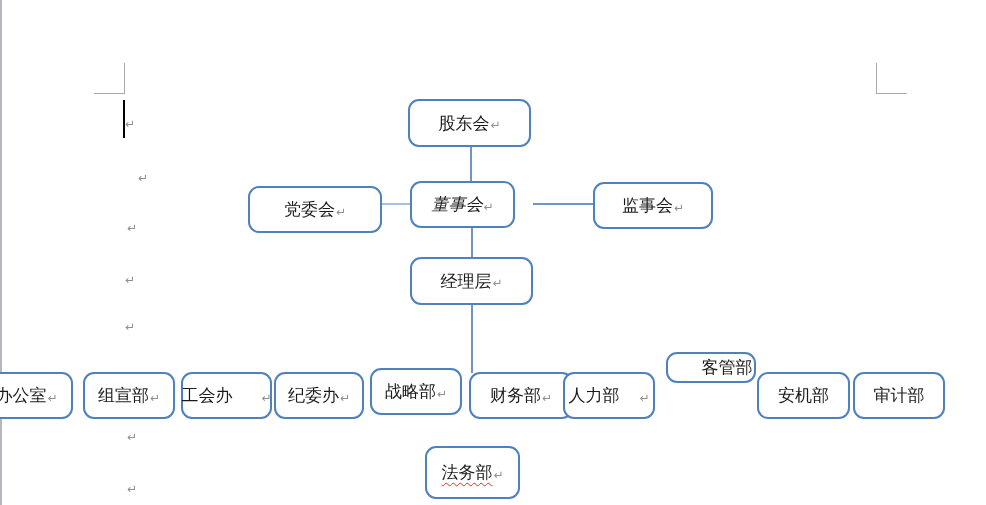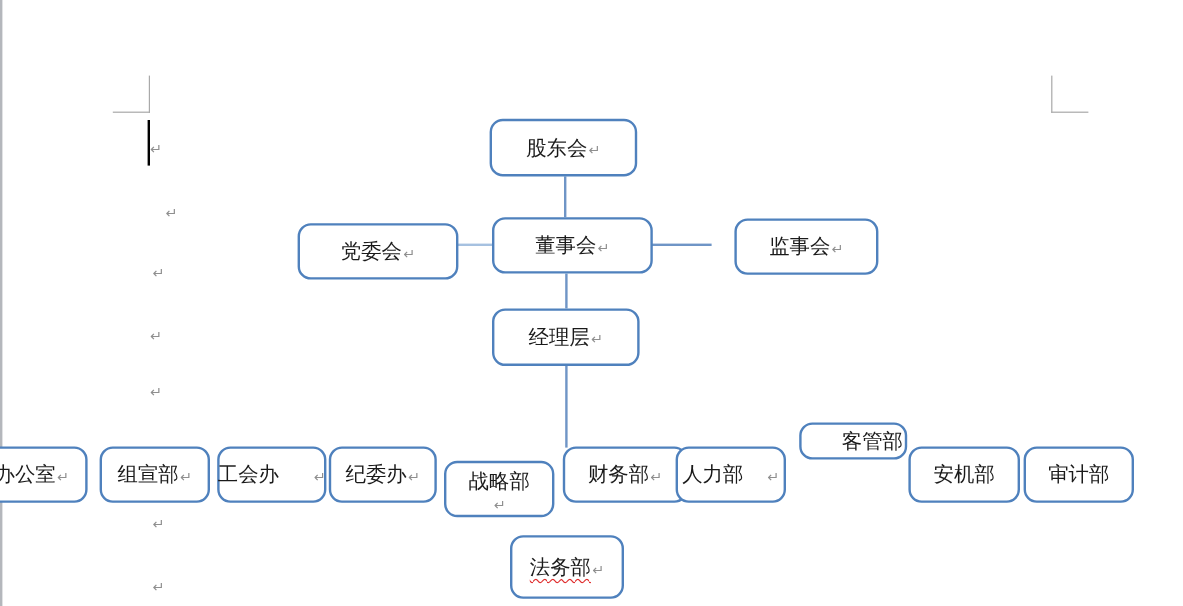--- a/index.html
+++ b/index.html
@@ -48,25 +48,25 @@
     </div>
   <div id="node-layer">
       <div class="node" style="left: 408px; top: 99px; width: 123px; height: 48px;">
         <span class="label">股东会</span>
         <span class="pilcrow">↵</span>
       </div>
       <div class="node" style="left: 248px; top: 186px; width: 134px; height: 47px;">
         <span class="label">党委会</span>
         <span class="pilcrow">↵</span>
       </div>
-      <div class="node" style="left: 410px; top: 181px; width: 134px; height: 47px;">
+      <div class="node" style="left: 410px; top: 181px; width: 105px; height: 47px; font-style: italic;">
         <span class="label">董事会</span>
         <span class="pilcrow">↵</span>
       </div>
-      <div class="node" style="left: 593px; top: 182px; width: 120px; height: 47px; margin-left: 19px;">
+      <div class="node" style="left: 593px; top: 182px; width: 120px; height: 47px;">
         <span class="label">监事会</span>
         <span class="pilcrow">↵</span>
       </div>
       <div class="node" style="left: 410px; top: 257px; width: 123px; height: 48px;">
         <span class="label">经理层</span>
         <span class="pilcrow">↵</span>
       </div>
       <div class="node" style="left: -20px; top: 372px; width: 93px; height: 47px;">
         <span class="label">办公室</span>
         <span class="pilcrow">↵</span>
@@ -76,21 +76,21 @@
         <span class="pilcrow">↵</span>
       </div>
       <div class="node" style="left: 181px; top: 372px; width: 91px; height: 47px; gap: 28px;">
         <span class="label">工会办</span>
         <span class="pilcrow">↵</span>
       </div>
       <div class="node" style="left: 274px; top: 372px; width: 90px; height: 47px;">
         <span class="label">纪委办</span>
         <span class="pilcrow">↵</span>
       </div>
-      <div class="node" style="left: 370px; top: 384px; width: 92px; height: 47px; flex-direction: column;">
+      <div class="node" style="left: 370px; top: 368px; width: 92px; height: 47px;">
         <span class="label">战略部</span>
         <span class="pilcrow">↵</span>
       </div>
       <div class="node" style="left: 469px; top: 372px; width: 104px; height: 47px;">
         <span class="label">财务部</span>
         <span class="pilcrow">↵</span>
       </div>
       <div class="node" style="left: 563px; top: 372px; width: 92px; height: 47px; gap: 19px;">
         <span class="label">人力部</span>
         <span class="pilcrow">↵</span>

